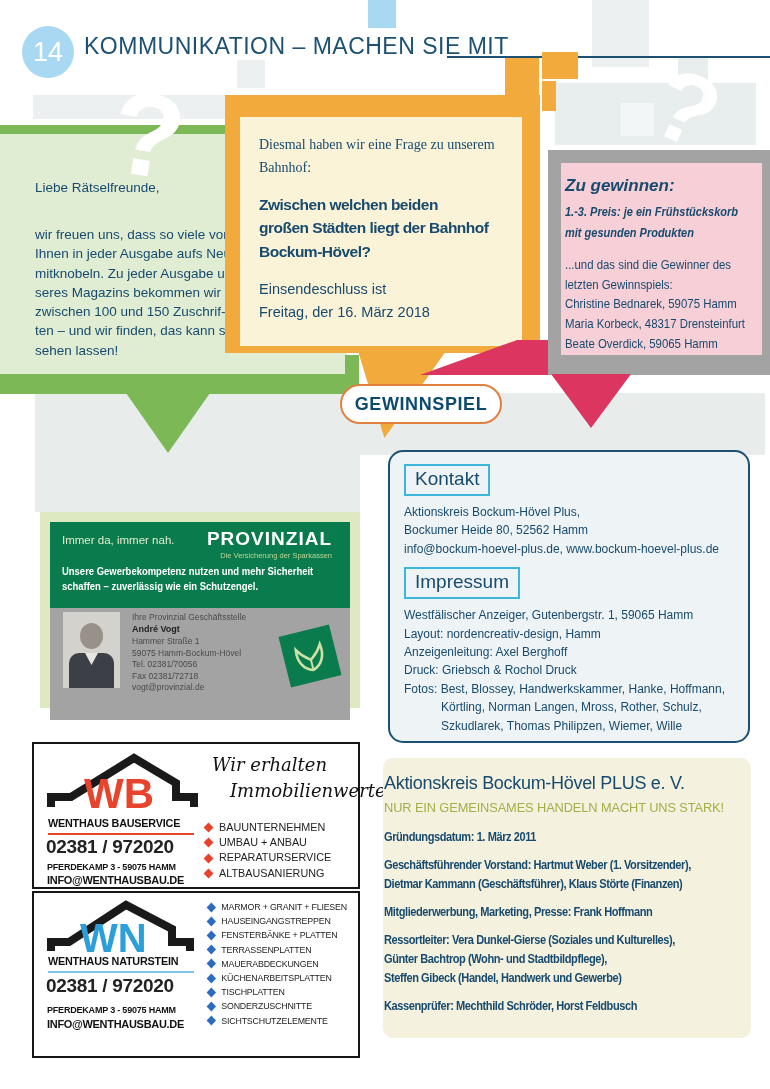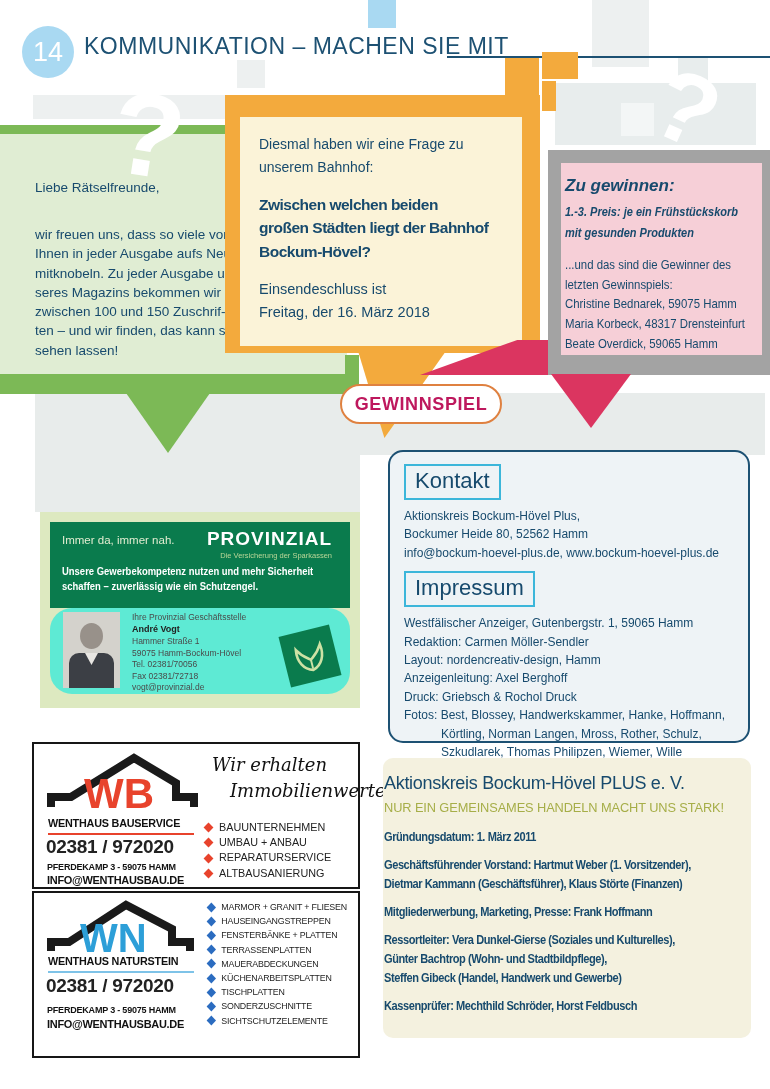--- a/index.html
+++ b/index.html
@@ -40,21 +40,21 @@
   .qmark{position:absolute;color:#fff;font-weight:bold;z-index:5;line-height:1;}
   #qmark-green{left:112px;top:76px;font-size:118px;transform:rotate(9deg);}
   #qmark-pink{left:656px;top:58px;font-size:100px;transform:rotate(24deg);}
 
   
   #q-outer{position:absolute;left:225px;top:95px;width:315px;height:258px;background:#f3aa3d;z-index:2;}
   #q-tab{position:absolute;left:505px;top:58px;width:34px;height:40px;background:#f3aa3d;z-index:2;}
   #q-sq{position:absolute;left:542px;top:52px;width:36px;height:27px;background:#f3aa3d;z-index:2;}
   #q-bar{position:absolute;left:542px;top:81px;width:14px;height:30px;background:#f3aa3d;z-index:2;}
   #q-inner{position:absolute;left:240px;top:117px;width:282px;height:229px;background:#fbf3d8;z-index:2;}
-  #q-intro{position:absolute;left:259px;top:133px;width:252px;font-size:14px;line-height:23px;z-index:3;}
+  #q-intro{position:absolute;left:259px;top:133px;width:252px;font-size:14px;line-height:23px;z-index:3;font-family:Liberation Serif, serif;}
   #q-question{position:absolute;left:259px;top:193px;width:266px;font-size:15.5px;font-weight:bold;
     letter-spacing:-.5px;line-height:23.3px;white-space:pre-line;z-index:3;}
   #q-deadline{position:absolute;left:259px;top:278px;font-size:14.5px;line-height:23px;white-space:pre-line;z-index:3;}
   #q-tail{position:absolute;left:358px;top:351px;width:88px;height:87px;background:#f3aa3d;
     clip-path:polygon(0 0,100% 0,30% 100%);z-index:2;}
 
   
   #p-outer{position:absolute;left:548px;top:150px;width:222px;height:225px;background:#a3a3a3;z-index:3;}
   #p-inner{position:absolute;left:13px;top:13px;width:201px;height:192px;background:#f6cfd7;}
   #p-heading{position:absolute;left:17px;top:26px;font-size:17px;font-weight:bold;font-style:italic;color:#174a6d;}
@@ -64,41 +64,41 @@
     font-size:12.4px;line-height:19.7px;color:#174a6d;}
   #p-wintro{white-space:pre-line;}
   .winner{white-space:nowrap;}
   #p-wedge{position:absolute;left:420px;top:340px;width:128px;height:35px;background:#db3560;
     clip-path:polygon(0 100%,76% 0,100% 0,100% 100%);z-index:3;}
   #p-tail{position:absolute;left:551px;top:374px;width:0;height:0;z-index:3;
     border-left:40px solid transparent;border-right:40px solid transparent;border-top:54px solid #db3560;}
 
   
   #badge{position:absolute;left:340px;top:384px;width:158px;height:36px;background:#fff;
-    border:2.5px solid #df8140;border-radius:20px;z-index:6;color:#be185d;font-weight:bold;
+    border:2.5px solid #df8140;border-radius:20px;z-index:6;color:#0c4a6e;font-weight:bold;
     font-size:18px;letter-spacing:.6px;text-align:center;line-height:36px;}
 
   
   #info-box{position:absolute;left:388px;top:450px;width:362px;height:293px;background:#eef3f6;
     border:2px solid #1d5173;border-radius:15px;box-sizing:border-box;padding:11px 14px;z-index:2;}
-  .mini-label{display:inline-block;border:2px solid #3cb6da;padding:2px 9px 4px;font-size:22px;
+  .mini-label{display:inline-block;border:2px solid #3cb6da;padding:2px 9px 4px;font-size:19px;
     color:#174a6d;margin:1px 0 7px;}
   .info-line{font-size:12px;line-height:18.4px;color:#174a6d;white-space:nowrap;}
   #contact-block{margin-bottom:8px;}
   .indent{padding-left:37px;}
 
   
   #prov{position:absolute;left:40px;top:512px;width:320px;height:196px;background:#dde9c0;z-index:2;}
   #prov-green{position:absolute;left:10px;top:10px;width:300px;height:86px;background:#0a7b4d;}
   #prov-tagline{position:absolute;left:12px;top:12px;font-size:11.5px;color:#e2ecd0;}
   #prov-brand{position:absolute;right:18px;top:6px;font-size:19px;font-weight:bold;color:#fff;letter-spacing:1px;}
   #prov-brand-sub{position:absolute;right:18px;top:29px;font-size:7.5px;color:#b9d697;}
   #prov-headline{position:absolute;left:12px;top:42px;width:340px;font-size:11px;font-weight:bold;color:#fff;
     line-height:15px;white-space:pre-line;transform:scaleX(.86);transform-origin:left top;}
-  #prov-white{position:absolute;left:10px;top:96px;width:300px;height:86px;background:#5eead4;border-radius:22px;}
+  #prov-white{position:absolute;left:10px;top:96px;width:300px;height:112px;background:#a3a3a3;}
   #prov-photo{position:absolute;left:13px;top:4px;width:57px;height:76px;background:#d4d2cc;overflow:hidden;}
   #prov-photo .head{position:absolute;left:17px;top:11px;width:23px;height:26px;border-radius:50%;background:#98918a;}
   #prov-photo .torso{position:absolute;left:6px;top:41px;width:45px;height:36px;border-radius:10px 10px 0 0;background:#3c3f45;}
   #prov-photo .collar{position:absolute;left:22px;top:41px;width:13px;height:12px;background:#e8e6e2;
     clip-path:polygon(0 0,100% 0,50% 100%);}
   #prov-office{position:absolute;left:82px;top:4px;font-size:8.5px;color:#4a4a4a;}
   #prov-name{position:absolute;left:82px;top:16px;font-size:9px;font-weight:bold;color:#222;}
   #prov-addr{position:absolute;left:82px;top:28px;font-size:8.5px;line-height:11.6px;color:#4a4a4a;}
   #prov-wings{position:absolute;left:234px;top:22px;width:52px;height:52px;background:#0a7b4d;transform:rotate(-14deg);}
 
@@ -208,21 +208,20 @@
   <div id="info-box">
     <div class="mini-label">Kontakt</div>
     <div id="contact-block">
       <div class="info-line">Aktionskreis Bockum-Hövel Plus,</div>
       <div class="info-line">Bockumer Heide 80, 52562 Hamm</div>
       <div class="info-line">info@bockum-hoevel-plus.de, www.bockum-hoevel-plus.de</div>
     </div>
     <div class="mini-label">Impressum</div>
     <div>
       <div class="info-line">Westfälischer Anzeiger, Gutenbergstr. 1, 59065 Hamm</div>
-      <div class="info-line">Redaktion: Carmen Möller-Sendler</div>
       <div class="info-line">Layout: nordencreativ-design, Hamm</div>
       <div class="info-line">Anzeigenleitung: Axel Berghoff</div>
       <div class="info-line">Druck: Griebsch &amp; Rochol Druck</div>
       <div class="info-line">Fotos: Best, Blossey, Handwerkskammer, Hanke, Hoffmann,</div>
       <div class="info-line indent">Körtling, Norman Langen, Mross, Rother, Schulz,</div>
       <div class="info-line indent">Szkudlarek, Thomas Philipzen, Wiemer, Wille</div>
     </div>
   </div>
 
   <div id="prov">

